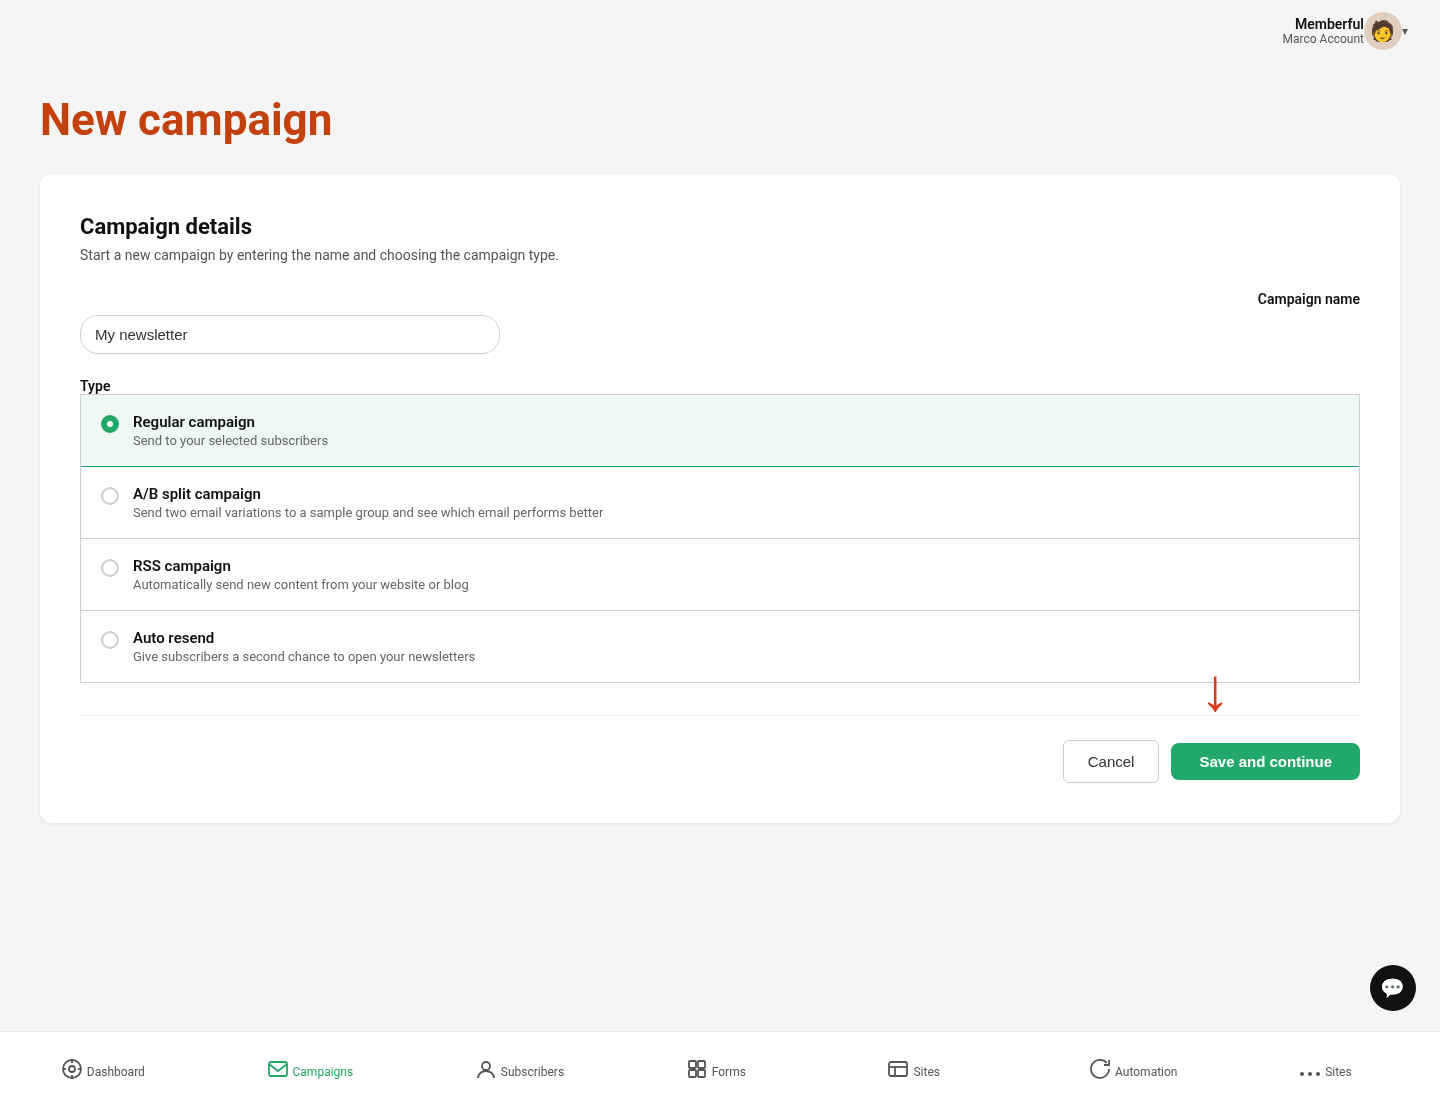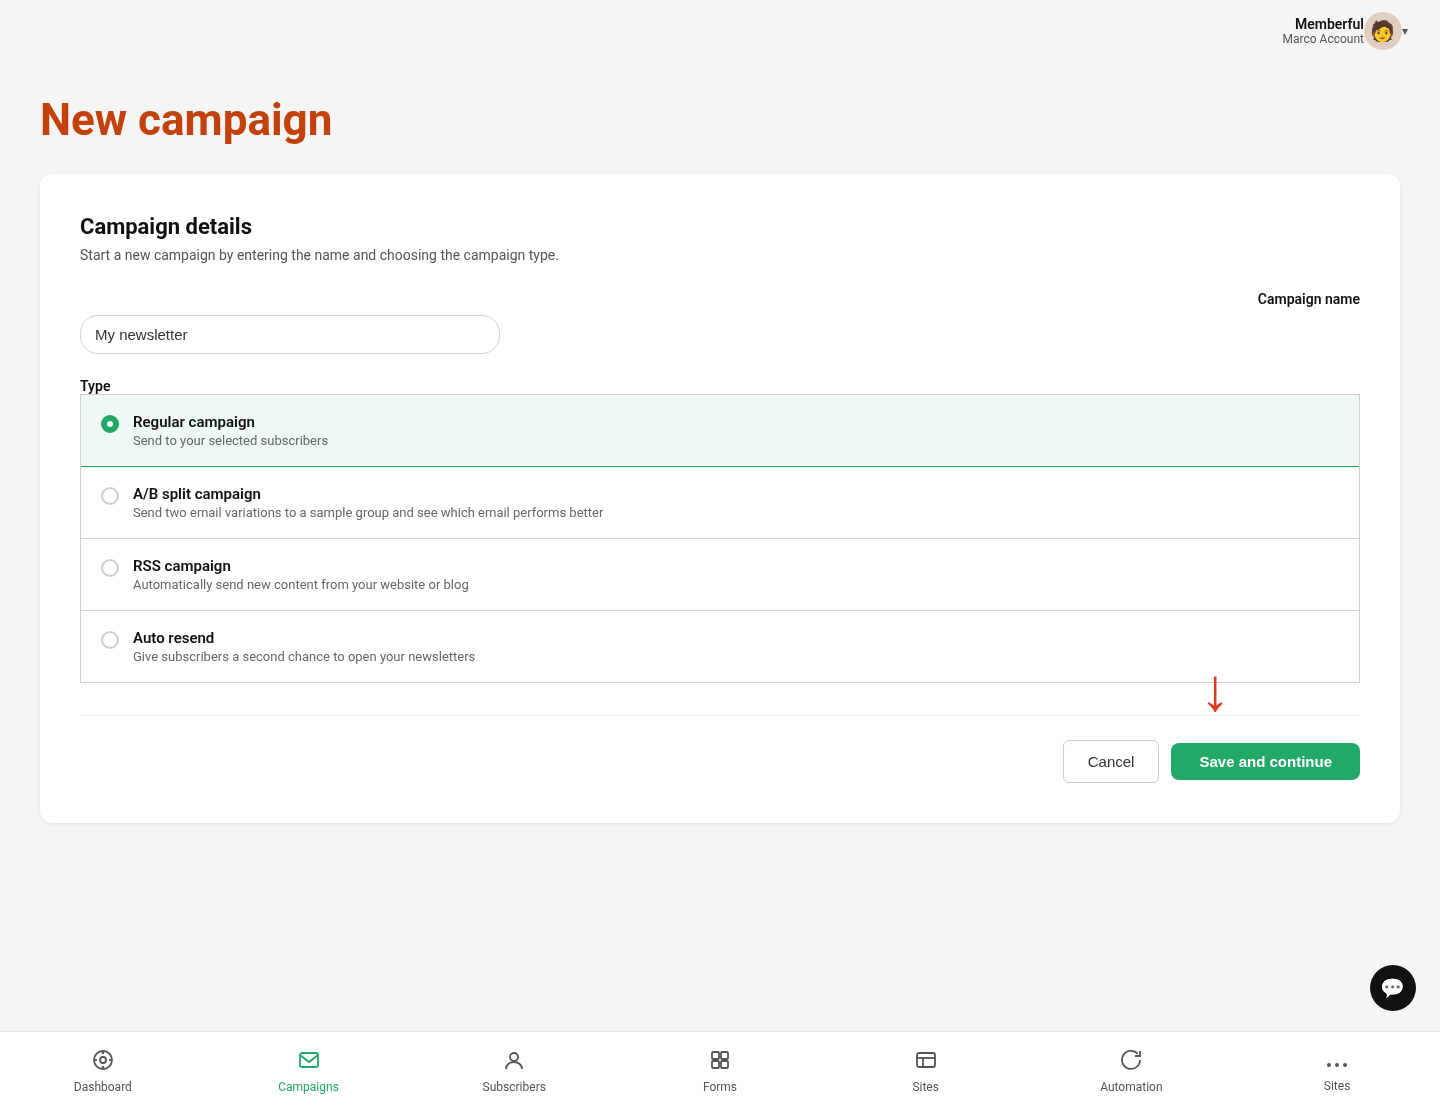--- a/index.html
+++ b/index.html
@@ -237,21 +237,21 @@
       background: #fff;
       border-top: 1.5px solid #e5e5e5;
       display: flex;
       align-items: center;
       justify-content: space-around;
       z-index: 100;
     }
 
     .nav-item {
       display: flex;
-      flex-direction: column;
+      flex-direction: row;
       align-items: center;
       gap: 4px;
       cursor: pointer;
       min-width: 80px;
       padding: 8px 0;
     }
     .nav-item .nav-icon {
       font-size: 22px;
       color: #555;
     }

